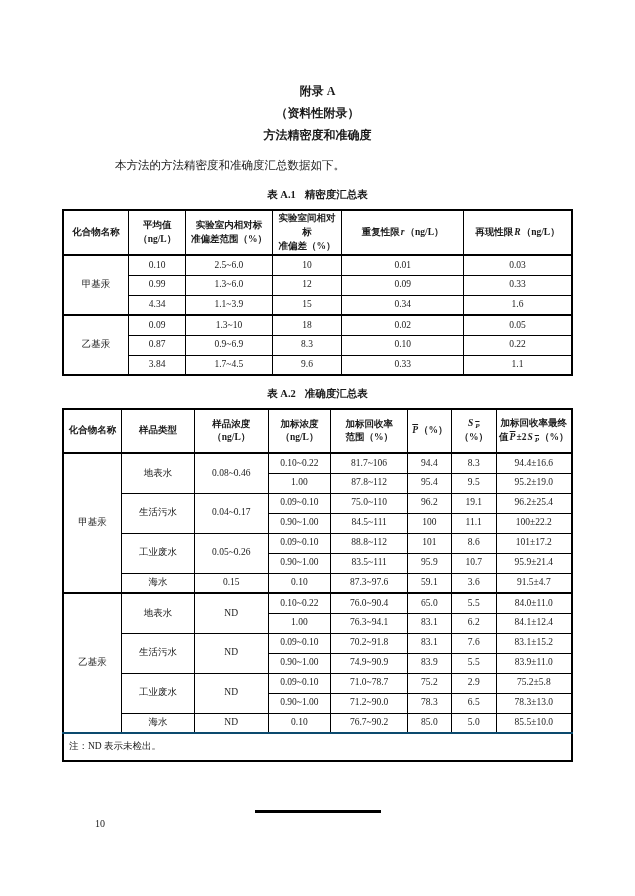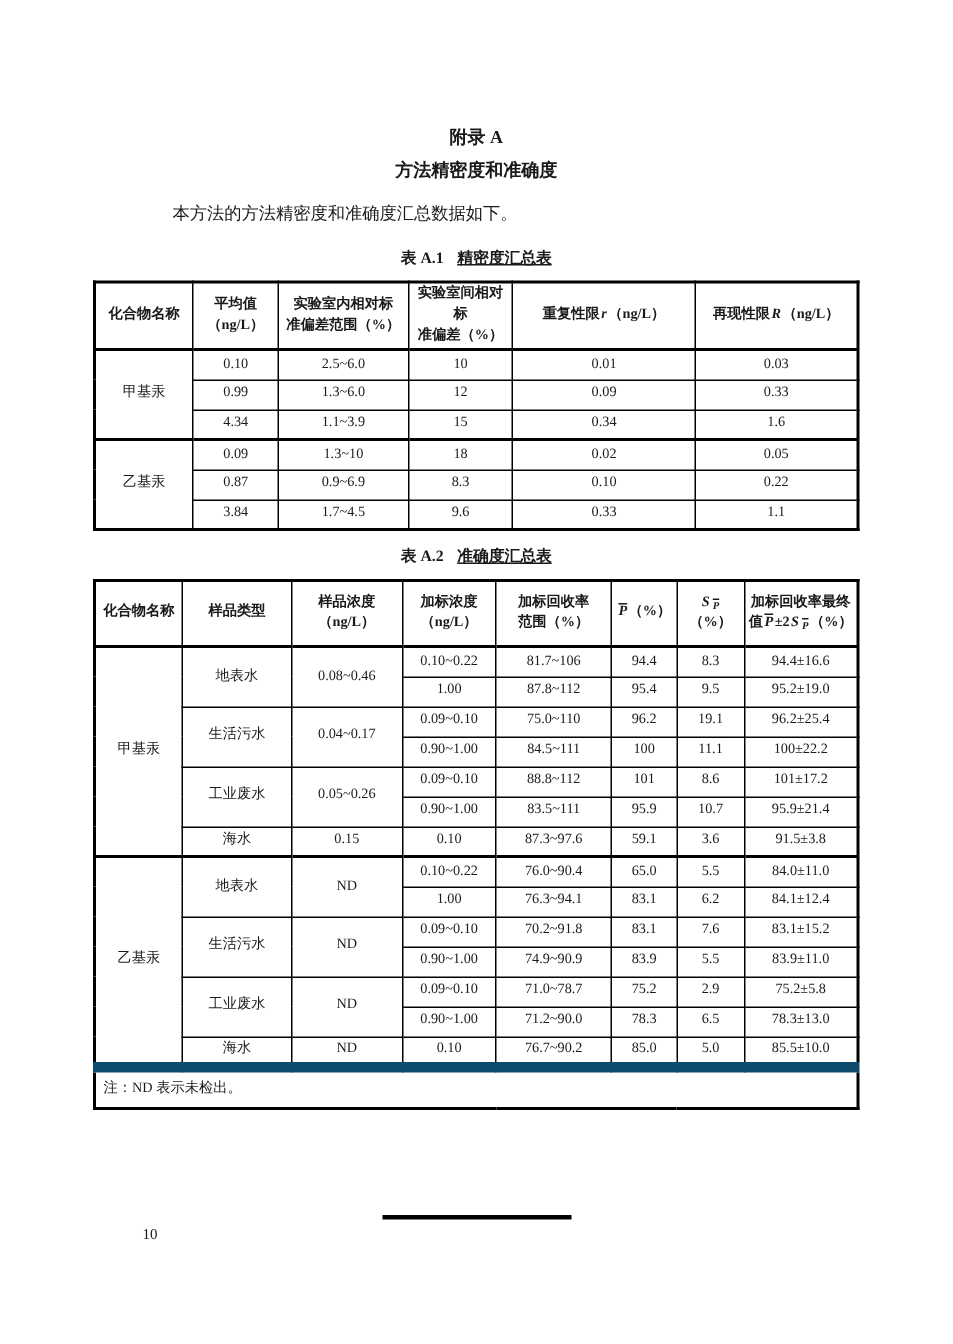--- a/index.html
+++ b/index.html
@@ -32,21 +32,21 @@
     padding-left: 53px;
   }
   .caption {
     text-align: center;
     font-weight: bold;
     font-size: 10.5px;
     line-height: 12px;
   }
   .caption-1 { margin-top: 16px; margin-bottom: 8px; }
   .caption-2 { margin-top: 12px; margin-bottom: 8px; }
-  .caption .cap-title { margin-left: 9px; text-decoration: underline; }
+  .caption .cap-title { margin-left: 9px; }
   table {
     border-collapse: collapse;
     width: 100%;
     table-layout: fixed;
     border: 2px solid #000;
   }
   th, td {
     border: 1px solid #000;
     text-align: center;
     vertical-align: middle;
@@ -55,21 +55,21 @@
     line-height: 1.45;
     overflow: hidden;
   }
   thead th { font-weight: bold; border-bottom: 2px solid #000; }
   .t1 thead th { height: 40px; }
   .t2 thead th { height: 44px; }
   .t1 tbody td { height: 20px; }
   .t2 tbody td { height: 20px; }
   tr.grp td { border-top: 2px solid #000; }
   tr.note-row td {
-    border-top: 7px solid #0c4a6e;
+    border-top: 2px solid #0c4a6e;
     text-align: left;
     height: 28px;
     padding-left: 5px;
   }
   .sym { font-style: italic; margin: 0 1px; }
   .ov { text-decoration: overline; }
   sub.sym { font-size: 7px; vertical-align: -2px; }
   .footer-rule {
     position: absolute;
     left: 255px;
@@ -85,20 +85,21 @@
     font-size: 10px;
   }
 </style>
 </head>
 <body>
 
 <div class="page">
   <div class="content">
 
     <div class="title-line">附录 A</div>
+    <div class="title-line">（资料性附录）</div>
     <div class="title-line">方法精密度和准确度</div>
 
     <p class="intro">本方法的方法精密度和准确度汇总数据如下。</p>
 
     <div class="caption caption-1">
       <span>表 A.1</span><span class="cap-title">精密度汇总表</span>
     </div>
 
     <table class="t1">
       <colgroup>
@@ -276,21 +277,21 @@
           <td>10.7</td>
           <td>95.9±21.4</td>
         </tr>
         <tr>
           <td>海水</td>
           <td>0.15</td>
           <td>0.10</td>
           <td>87.3~97.6</td>
           <td>59.1</td>
           <td>3.6</td>
-          <td>91.5±3.8</td>
+          <td>91.5±4.7</td>
         </tr>
 
         <tr class="grp">
           <td rowspan="7">乙基汞</td>
           <td rowspan="2">地表水</td>
           <td rowspan="2">ND</td>
           <td>0.10~0.22</td>
           <td>76.0~90.4</td>
           <td>65.0</td>
           <td>5.5</td>

